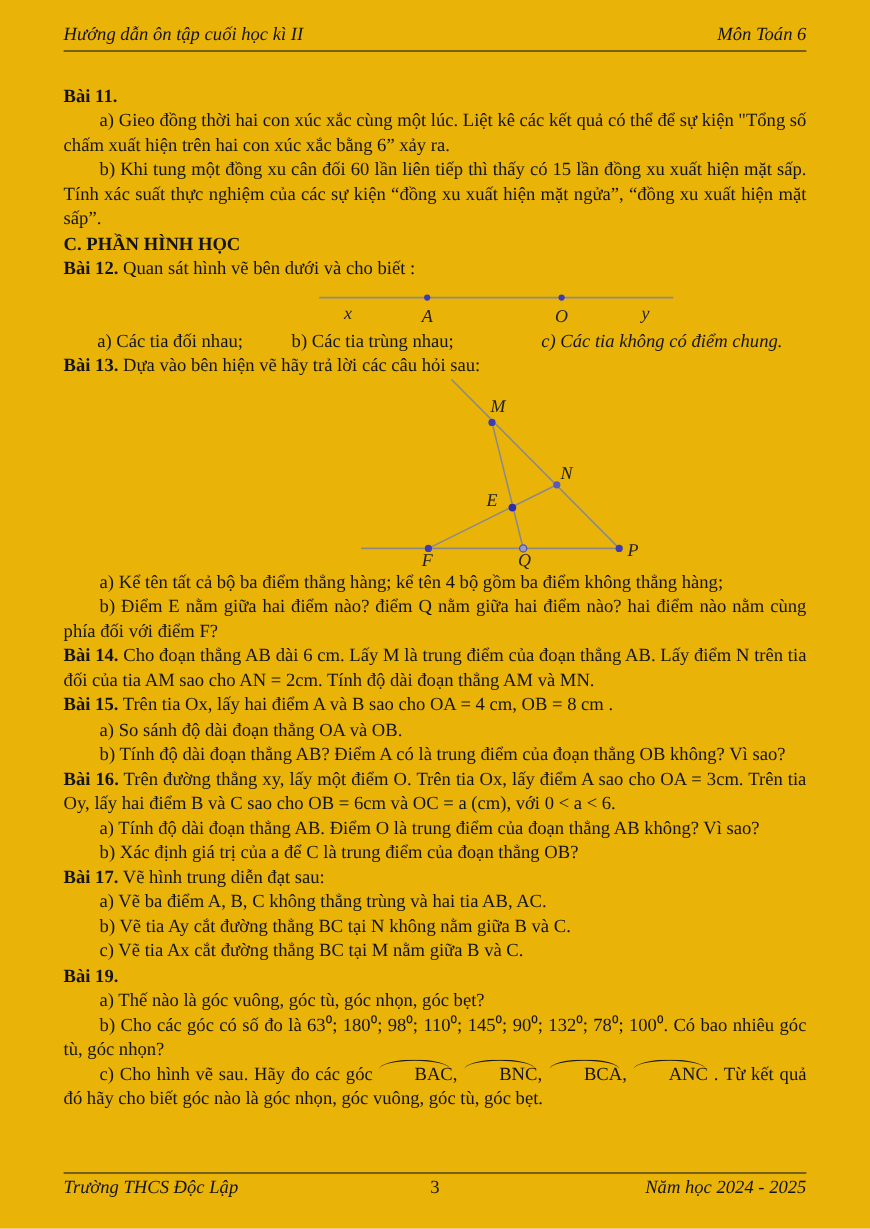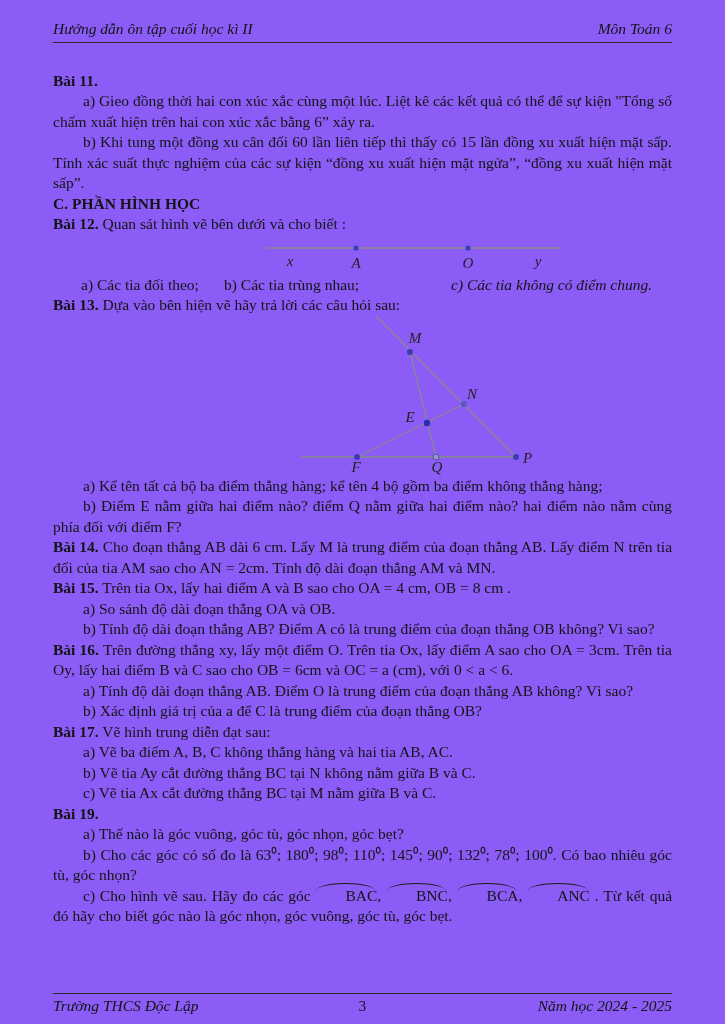--- a/index.html
+++ b/index.html
@@ -1,19 +1,19 @@
 <!DOCTYPE html>
 <html><head>
 <meta charset="utf-8">
 <style>
   html,body{margin:0;padding:0;background:#ffffff;}
   .page{
     position:relative;
     width:725px;height:1024px;
-    background:#8b5cf6;
+    background:#eab308;
     font-family:"Liberation Serif",serif;
     font-size:15.5px;line-height:20.5px;color:#141414;
     overflow:hidden;
   }
   .header{
     margin:0 53px;padding-top:19px;padding-bottom:2px;
     display:flex;justify-content:space-between;
     font-style:italic;border-bottom:1.3px solid #2a2a2a;
   }
   .content{padding:0 53px;}
@@ -21,29 +21,29 @@
   p.indent{text-indent:30px;}
   p.first{margin-top:28px;}
   b{font-weight:bold;}
   .fig{display:block;margin:0;}
   .fig text{
     font-family:"Liberation Serif",serif;
     font-style:italic;font-size:15px;fill:#222222;
   }
   .abc-row{position:relative;height:20.5px;}
   .abc-row span{position:absolute;top:0;white-space:nowrap;}
-  .abc-a{left:28px;} .abc-b{left:171px;} .abc-c{left:398px;font-style:italic;}
+  .abc-a{left:28px;} .abc-b{left:190px;} .abc-c{left:398px;font-style:italic;}
   .angle{position:relative;display:inline-block;}
   .angle::before{
     content:"";position:absolute;left:1px;right:2px;top:-3px;height:7px;
     border-top:1.3px solid #1a1a1a;
     border-radius:50% 50% 0 0 / 100% 100% 0 0;
   }
   .footer{
-    position:absolute;left:53px;right:53px;bottom:8px;
+    position:absolute;left:53px;right:53px;bottom:24px;
     border-top:1.3px solid #2a2a2a;padding-top:2px;
     display:flex;align-items:center;
   }
   .footer .f-left{flex:1;font-style:italic;text-align:left;}
   .footer .f-center{flex:1;text-align:center;}
   .footer .f-right{flex:1;font-style:italic;text-align:right;}
 </style>
 </head>
 <body>
 
@@ -68,21 +68,21 @@
       <line x1="213" y1="13" x2="508" y2="13" stroke="#8a8a8a" stroke-width="1.4"></line>
       <circle cx="303" cy="13" r="2.6" fill="#3c3cb4"></circle>
       <circle cx="415" cy="13" r="2.6" fill="#3c3cb4"></circle>
       <text x="237" y="31" text-anchor="middle">x</text>
       <text x="303" y="33" text-anchor="middle">A</text>
       <text x="415" y="33" text-anchor="middle">O</text>
       <text x="485" y="31" text-anchor="middle">y</text>
     </svg>
 
     <div class="abc-row">
-      <span class="abc-a">a) Các tia đối theo;</span>
+      <span class="abc-a">a) Các tia đối nhau;</span>
       <span class="abc-b">b) Các tia trùng nhau;</span>
       <span class="abc-c">c) Các tia không có điểm chung.</span>
     </div>
 
     <p><b>Bài 13.</b> <span>Dựa vào bên hiện vẽ hãy trả lời các câu hỏi sau:</span></p>
 
     <svg class="fig" width="725" height="160" viewBox="0 0 725 160">
       <line x1="323" y1="0" x2="463" y2="141" stroke="#8a8a8a" stroke-width="1.3"></line>
       <line x1="357" y1="36" x2="383" y2="141" stroke="#8a8a8a" stroke-width="1.3"></line>
       <line x1="304" y1="141" x2="411" y2="88" stroke="#8a8a8a" stroke-width="1.3"></line>
@@ -108,21 +108,21 @@
 
     <p><b>Bài 15.</b> <span>Trên tia Ox, lấy hai điểm A và B sao cho OA = 4 cm, OB = 8 cm .</span></p>
     <p class="indent">a) So sánh độ dài đoạn thẳng OA và OB.</p>
     <p class="indent">b) Tính độ dài đoạn thẳng AB? Điểm A có là trung điểm của đoạn thẳng OB không? Vì sao?</p>
 
     <p><b>Bài 16.</b> <span>Trên đường thẳng xy, lấy một điểm O. Trên tia Ox, lấy điểm A sao cho OA = 3cm. Trên tia Oy, lấy hai điểm B và C sao cho OB = 6cm và OC = a (cm), với 0 &lt; a &lt; 6.</span></p>
     <p class="indent">a) Tính độ dài đoạn thẳng AB. Điểm O là trung điểm của đoạn thẳng AB không? Vì sao?</p>
     <p class="indent">b) Xác định giá trị của a để C là trung điểm của đoạn thẳng OB?</p>
 
     <p><b>Bài 17.</b> <span>Vẽ hình trung diễn đạt sau:</span></p>
-    <p class="indent">a) Vẽ ba điểm A, B, C không thẳng hàng và hai tia AB, AC.</p>
+    <p class="indent">a) Vẽ ba điểm A, B, C không thẳng trùng và hai tia AB, AC.</p>
     <p class="indent">b) Vẽ tia Ay cắt đường thẳng BC tại N không nằm giữa B và C.</p>
     <p class="indent">c) Vẽ tia Ax cắt đường thẳng BC tại M nằm giữa B và C.</p>
 
     <p><b>Bài 19.</b></p>
     <p class="indent">a) Thế nào là góc vuông, góc tù, góc nhọn, góc bẹt?</p>
     <p class="indent">b) Cho các góc có số đo là 63⁰; 180⁰; 98⁰; 110⁰; 145⁰; 90⁰; 132⁰; 78⁰; 100⁰. Có bao nhiêu góc tù, góc nhọn?</p>
     <p class="indent"><span>c) Cho hình vẽ sau. Hãy đo các góc </span><span class="angle">BAC</span><span>, </span><span class="angle">BNC</span><span>, </span><span class="angle">BCA</span><span>, </span><span class="angle">ANC</span><span> . </span><span>Từ kết quả đó hãy cho biết góc nào là góc nhọn, góc vuông, góc tù, góc bẹt.</span></p>
 
   </div>
 

